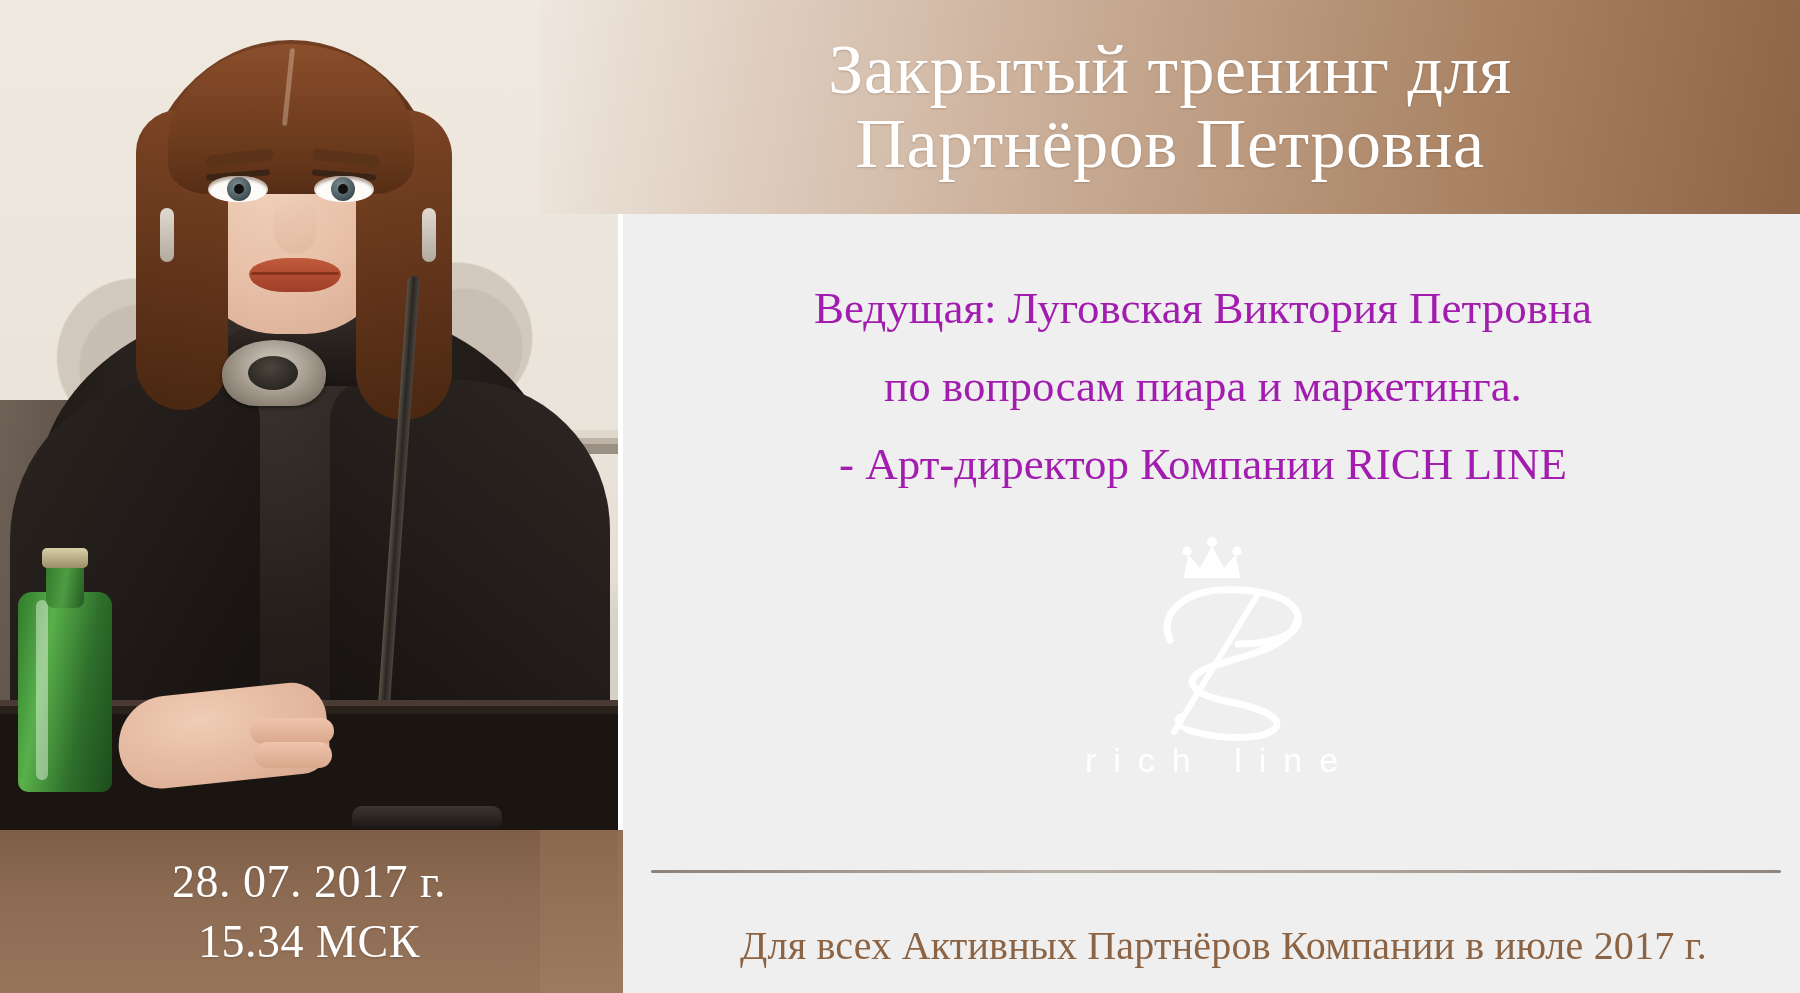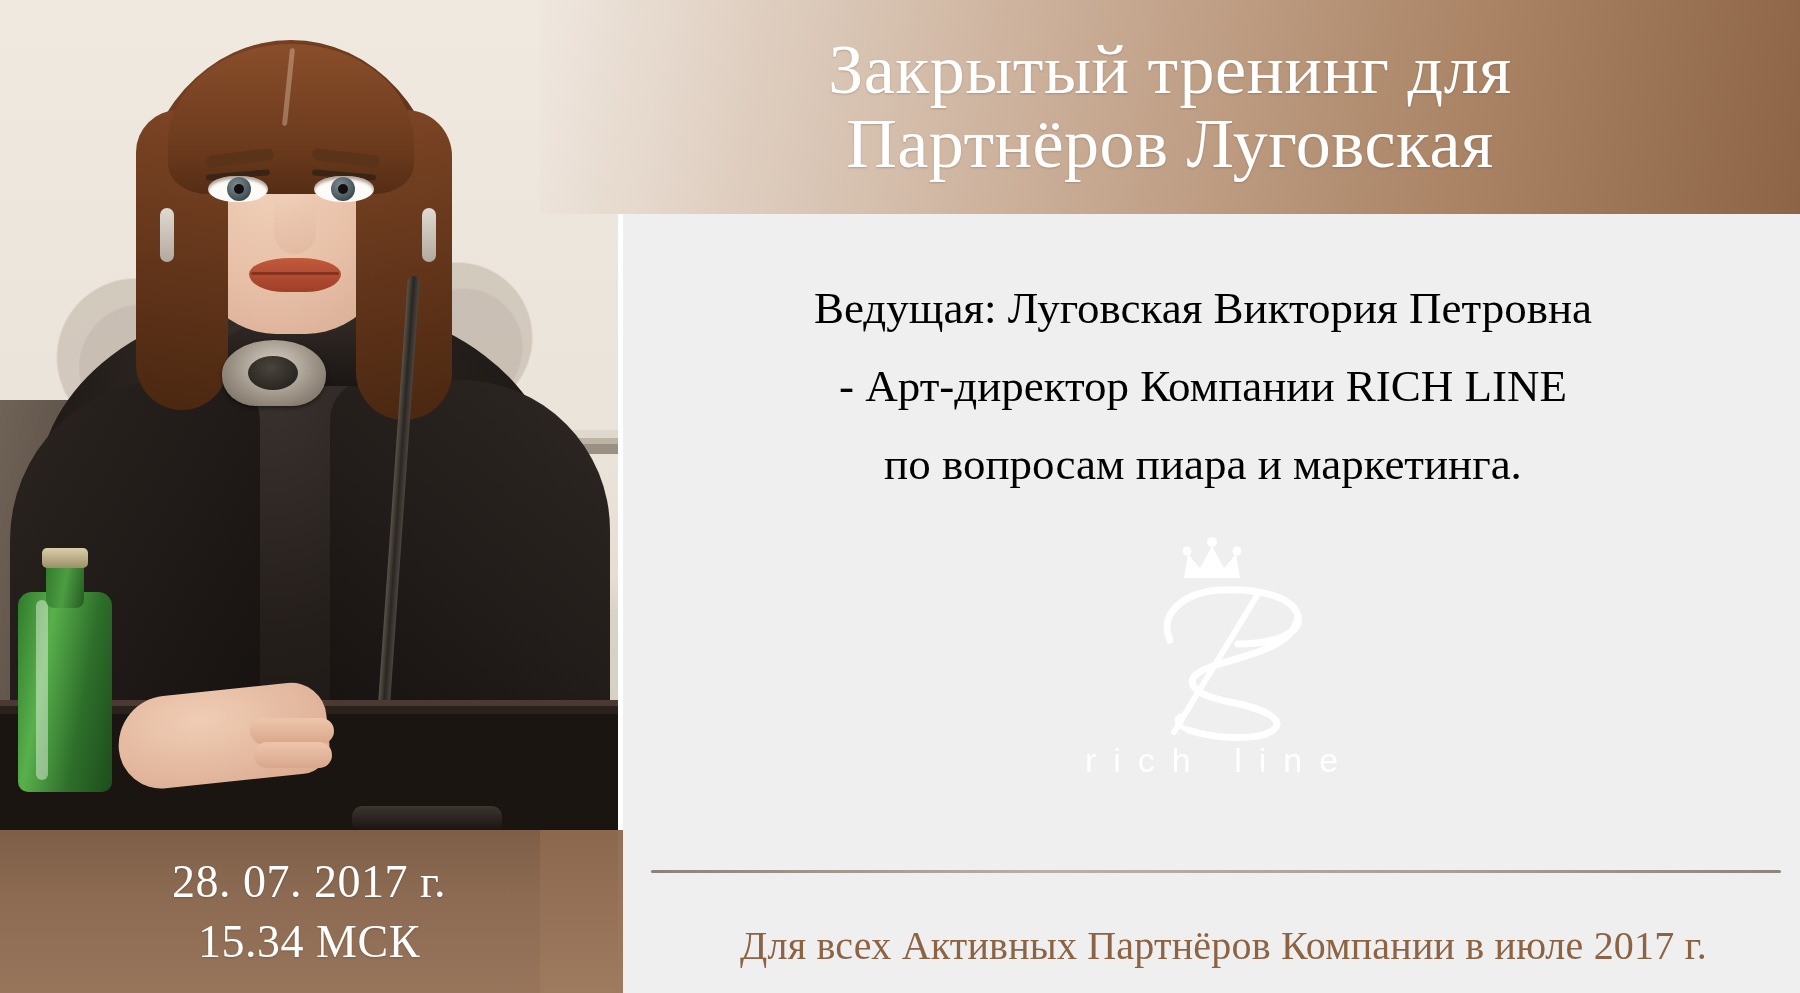--- a/index.html
+++ b/index.html
@@ -213,21 +213,21 @@
 
   
   #panel {
     position:absolute; left:623px; top:214px; width:1177px; height:779px;
     background:#efefef;
   }
   #panel-pad { position:absolute; left:0; top:0; right:0; bottom:0; }
 
   .body-lines { position:absolute; left:-10px; top:72px; width:1180px; }
   .body-lines .bline {
-    color:#000000; font-size:45px; line-height:1.0; margin-bottom:33px;
+    color:#a21caf; font-size:45px; line-height:1.0; margin-bottom:33px;
     text-align:center; white-space:nowrap;
   }
 
   
   #logo {
     position:absolute; left:0; top:318px; width:1177px; height:300px;
     display:flex; flex-direction:column; align-items:center; justify-content:flex-start;
   }
   #logo-mark { width:300px; height:215px; display:block; }
   #logo-word {
@@ -326,34 +326,34 @@
 
     <div id="date-overlay">
       <div class="dline">28. 07. 2017 г.</div>
       <div class="dline">15.34 МСК</div>
     </div>
   </div>
 
   <div id="header">
     <div class="title">
       <div>Закрытый тренинг для</div>
-      <div>Партнёров Луговская</div>
+      <div>Партнёров Петровна</div>
     </div>
   </div>
 
   <div id="panel-gap"></div>
   <div id="left-strip"></div>
 
   <div id="panel">
     <div id="panel-pad">
 
       <div class="body-lines">
         <div class="bline">Ведущая: Луговская Виктория Петровна</div>
+        <div class="bline">по вопросам пиара и маркетинга.</div>
         <div class="bline">- Арт-директор Компании RICH LINE</div>
-        <div class="bline">по вопросам пиара и маркетинга.</div>
       </div>
 
       <div id="logo">
         <svg id="logo-mark" viewBox="0 0 300 215" aria-hidden="true">
 
           <path d="M122 46 L126 22 L138 36 L150 14 L162 36 L174 22 L178 46 Z" fill="#ffffff"></path>
           <circle cx="125" cy="19" r="4.5" fill="#ffffff"></circle>
           <circle cx="150" cy="10" r="5" fill="#ffffff"></circle>
           <circle cx="175" cy="19" r="4.5" fill="#ffffff"></circle>
 

